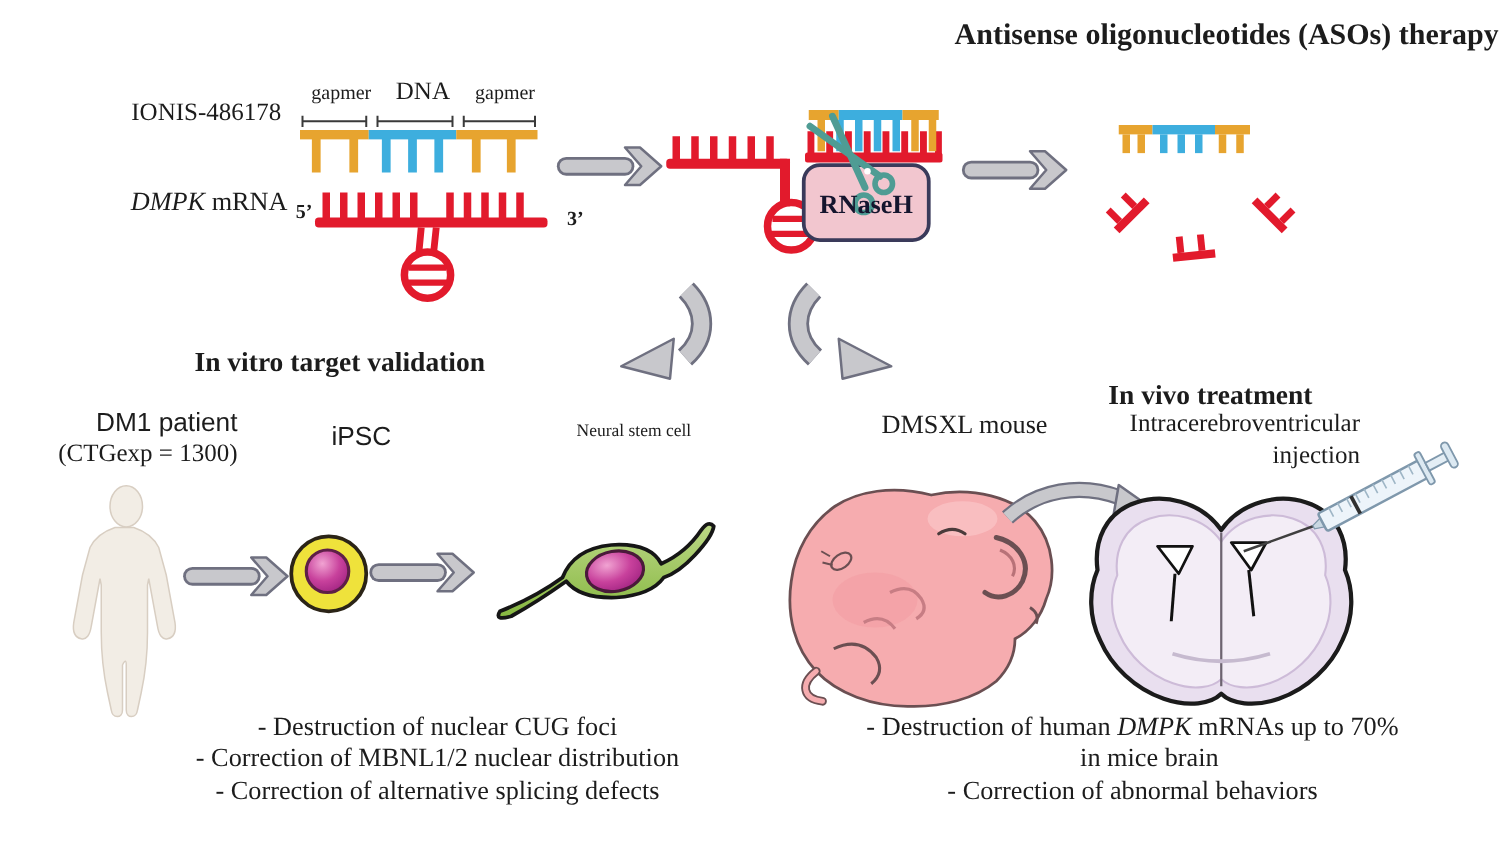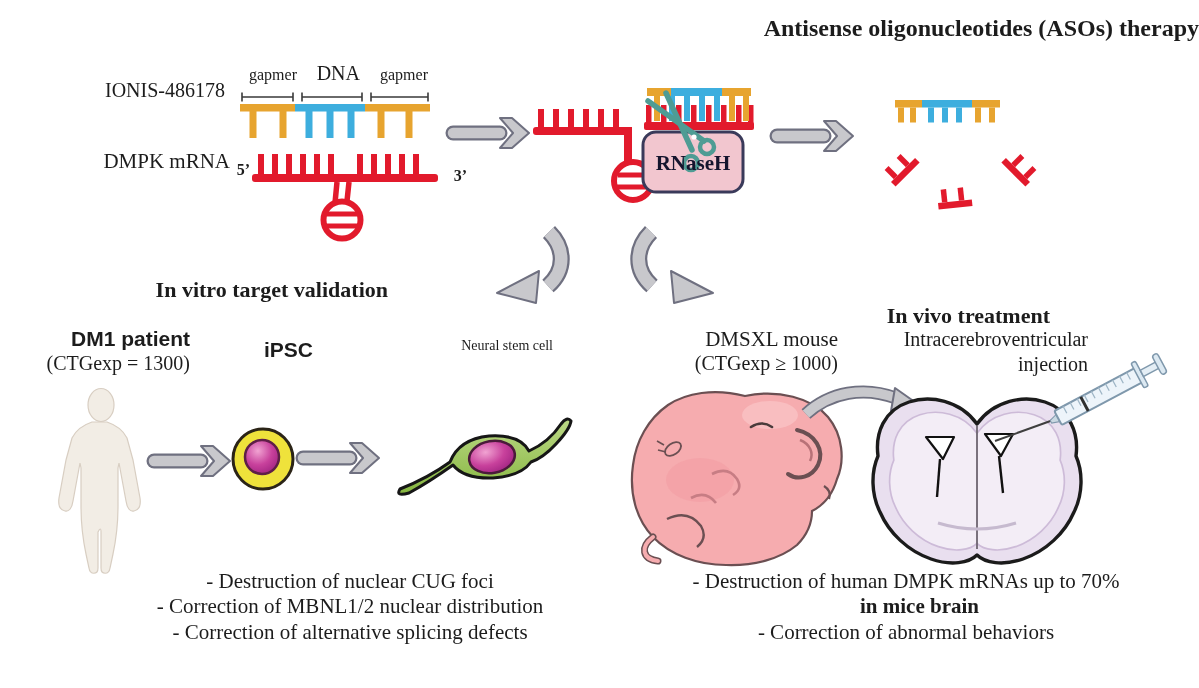--- a/index.html
+++ b/index.html
@@ -2,42 +2,42 @@
 <html><head>
 <meta charset="utf-8">
 <style>
   html,body{margin:0;padding:0;background:#fff;}
   #fig{position:relative;width:1199px;height:688px;margin:0 auto;background:#fff;
        font-family:"Liberation Serif",serif;color:#1c1c1c;overflow:hidden;}
   #art{position:absolute;left:0;top:0;}
   .lbl{position:absolute;text-align:right;}
   .left{text-align:center;}
   .b{font-weight:bold;}
-  .i{}
-  .sans{font-family:"Liberation Sans",sans-serif;font-weight:700;}
+  .i{font-style:italic;}
+  .sans{font-family:"Liberation Sans",sans-serif;font-weight:400;}
   #title{left:0;top:15px;width:1199px;font-size:24px;font-weight:bold;}
   #aso-label{left:35px;top:79px;width:190px;font-size:20px;line-height:23px;}
   #gapmer-left{left:237px;top:66px;width:60px;font-size:16px;}
   #dna-label{left:300px;top:62px;width:60px;font-size:20px;}
   #gapmer-right{left:368px;top:66px;width:60px;font-size:16px;}
   #cug-label{left:28px;top:149px;width:202px;font-size:21px;line-height:24px;}
   #five-prime{left:224px;top:161px;width:26px;font-size:16px;font-weight:bold;}
   #three-prime{left:441px;top:167px;width:26px;font-size:16px;font-weight:bold;}
   #vitro-heading{left:88px;top:277px;width:300px;font-size:22px;font-weight:bold;}
   #vivo-heading{left:750px;top:279px;width:300px;font-size:22px;font-weight:bold;margin-top:24px;}
   #dm1-label{left:25px;top:327px;width:165px;font-size:21px;}
   #dm1-sub{left:25px;top:352px;width:165px;font-size:20px;}
   #ipsc-label{left:213px;top:338px;width:100px;font-size:21px;}
   #nsc-label{left:383px;top:338px;width:170px;font-size:14px;}
   #dmsxl-label{left:648px;top:327px;width:190px;font-size:21px;}
   #dmsxl-sub{left:648px;top:352px;width:190px;font-size:20px;}
   #icv-label{left:853px;top:327px;width:235px;font-size:20px;line-height:25px;}
   #vitro-results{left:115px;top:569px;width:470px;font-size:21px;line-height:25.4px;white-space:nowrap;}
   #vivo-results{left:656px;top:569px;width:500px;font-size:21px;line-height:25.4px;white-space:nowrap;}
-  .indent{padding-left:27px;font-weight:bold;}
+  .indent{padding-left:27px;}
 </style>
 </head>
 <body>
 
 <div id="fig">
 
 <svg id="art" width="1199" height="688" viewBox="0 0 1199 688">
   <defs>
     <radialGradient id="nucGrad" cx="0.38" cy="0.32" r="0.75">
       <stop offset="0" stop-color="#f1a3d2"></stop>
@@ -289,21 +289,20 @@
 
 <div id="vitro-heading" class="lbl">In vitro target validation</div>
 <div id="vivo-heading" class="lbl">In vivo treatment</div>
 
 <div id="dm1-label" class="lbl sans">DM1 patient</div>
 <div id="dm1-sub" class="lbl">(CTGexp = 1300)</div>
 <div id="ipsc-label" class="lbl sans">iPSC</div>
 <div id="nsc-label" class="lbl">Neural stem cell</div>
 
 <div id="dmsxl-label" class="lbl">DMSXL mouse</div>
-<div id="dmsxl-sub" class="lbl">(CTGexp ≥ 1000)</div>
 <div id="icv-label" class="lbl">
   <div>Intracerebroventricular</div>
   <div>injection</div>
 </div>
 
 <div id="vitro-results" class="lbl left">
   <div>- Destruction of nuclear CUG foci</div>
   <div>- Correction of MBNL1/2 nuclear distribution</div>
   <div>- Correction of alternative splicing defects</div>
 </div>

